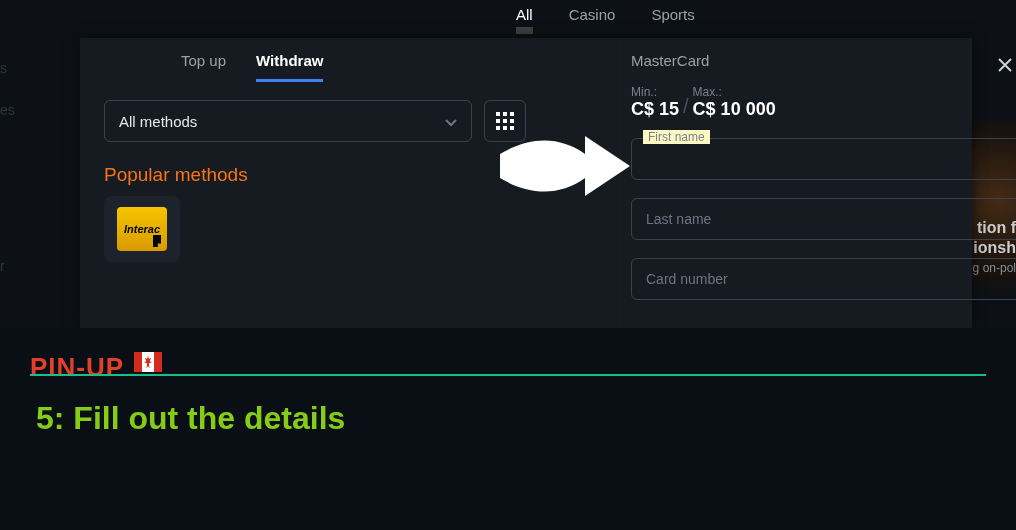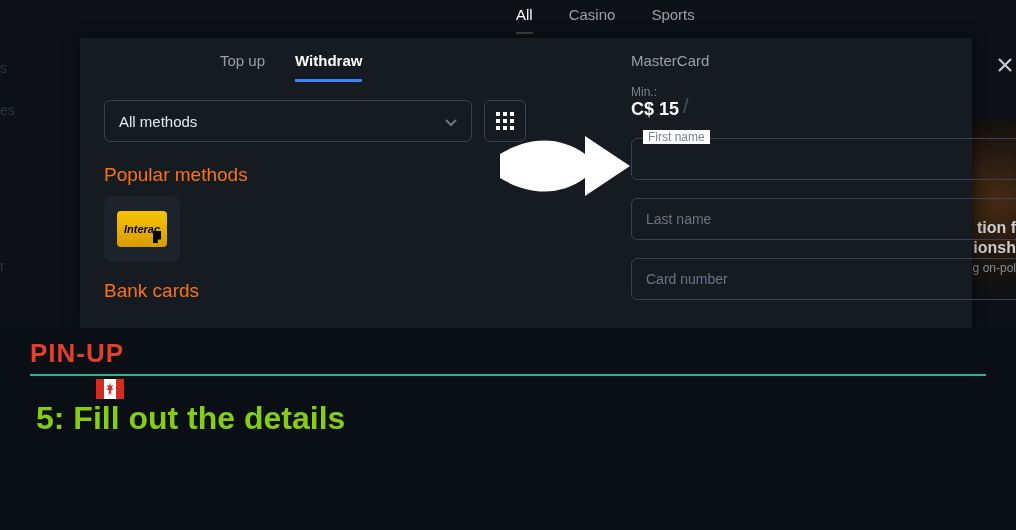--- a/index.html
+++ b/index.html
@@ -2,61 +2,61 @@
 <html><head>
 <meta charset="utf-8">
 <style>
   * { box-sizing: border-box; margin: 0; padding: 0; }
   html, body { width: 1016px; height: 530px; overflow: hidden; font-family: Arial, Helvetica, sans-serif; background: #0d1117; }
   .stage { position: relative; width: 1016px; height: 530px; background: #0d1117; }
 
   
   .topnav { position: absolute; top: 6px; left: 0; right: 0; height: 28px; display: flex; gap: 36px; padding-left: 516px; color: #9aa0a8; font-size: 15px; }
   .topnav .tab { cursor: pointer; padding-bottom: 6px; }
-  .topnav .tab.active { color: #fff; border-bottom: 2px solid #404040; }
+  .topnav .tab.active { color: #fff; border-bottom: 7px solid #404040; }
 
   
   .modal { position: absolute; left: 80px; top: 38px; width: 892px; height: 290px; background: #161b22; box-shadow: 0 0 12px rgba(0,0,0,.6); }
 
   
   .leftcol { position: absolute; left: 0; top: 0; width: 500px; height: 100%; padding: 14px 18px 0 24px; }
-  .leftcol .subtabs { display: flex; gap: 30px; color: #9aa0a8; font-size: 15px; margin-left: 116px; }
+  .leftcol .subtabs { display: flex; gap: 30px; color: #9aa0a8; font-size: 15px; margin-left: 77px; }
   .leftcol .subtabs .st { padding-bottom: 10px; cursor: pointer; }
   .leftcol .subtabs .st.active { color: #fff; font-weight: bold; border-bottom: 3px solid #3b82f6; }
 
   .method-row { display: flex; gap: 12px; margin-top: 18px; }
   .method-select { flex: 0 0 368px; height: 42px; border: 1px solid #3a4150; border-radius: 6px; background: transparent; color: #e6e8eb; font-size: 15px; padding: 0 14px; display:flex; align-items:center; justify-content:space-between; cursor:pointer; }
   .method-select .chev { color:#6d7482; }
   .grid-btn { width: 42px; height: 42px; border: 1px solid #3a4150; border-radius:6px; display:flex; align-items:center; justify-content:center; cursor:pointer; }
   .grid-btn svg { display:block; }
 
   .sec-label { color:#f97316; font-size:19px; margin-top:22px; }
   .pm-tile { margin-top:10px; width:76px; height:66px; border-radius:8px; background:#1d232d; display:flex; align-items:center; justify-content:center; cursor:pointer; }
-  .interac { width:50px; height:36px; background:linear-gradient(180deg,#f6c400 0%,#d89a00 100%); border-radius:4px; display:flex; align-items:center; justify-content:center; font-weight:bold; font-style:italic; font-size:11px; color:#000; position:relative; }
+  .interac { width:50px; height:44px; background:linear-gradient(180deg,#f6c400 0%,#d89a00 100%); border-radius:4px; display:flex; align-items:center; justify-content:center; font-weight:bold; font-style:italic; font-size:11px; color:#000; position:relative; }
   .interac::after { content:''; position:absolute; bottom:4px; right:6px; width:8px; height:12px; background:#000; clip-path: polygon(0 0, 100% 0, 100% 70%, 60% 70%, 60% 100%, 0 100%, 0 0); }
 
   
   .rightcol { position:absolute; left:540px; top:0; width:410px; height:100%; padding:14px 24px 0 10px; border-left:1px solid rgba(255,255,255,0.02);}
   .rightcol .rtitle { color:#9aa0a8; font-size:15px; }
   .close-x { position:absolute; right:18px; top:18px; color:#cdd1d8; cursor:pointer; font-size:18px; }
   .limits { display:flex; align-items:flex-end; margin-top:16px; }
   .limits .lbl { color:#7a828e; font-size:12px; }
   .limits .val { color:#ffffff; font-size:18px; font-weight:bold;text-align:center; }
   .slash { color:#4a515e; font-size:20px; margin:0 4px 2px; }
   .field { margin-top:18px; position:relative; }
   .field input { width:398px; height:42px; background:transparent; border:1px solid #3a4150; border-radius:6px; color:#e6e8eb; padding:0 14px; font-size:14px; }
   .field input::placeholder { color:#6d7482; }
-  .field .float-lbl { position:absolute; top:-8px; left:12px; background:#ffffff; padding:0 5px; color:#7a828e; font-size:12px; }
+  .field .float-lbl { position:absolute; top:-8px; left:12px; background:#fef9c3; padding:0 5px; color:#7a828e; font-size:12px; }
 
   
   .arrow { position:absolute; left:490px; top:126px; fill:#fff; pointer-events:none; }
 
   
   .bottom { position:absolute; left:0; top:328px; width:1016px; height:202px; background:#0a0f15; }
-  .brand { position:absolute; left:30px; top:10px; display:flex; align-items:flex-end; gap:10px;flex-direction:column; }
+  .brand { position:absolute; left:30px; top:24px; display:flex; align-items:flex-start; gap:10px; }
   .brand .logo { color:#e2402a; font-weight:900; font-size:26px; letter-spacing:1px; font-family: Arial Black, Arial, sans-serif; }
   .brand .flag { width:28px; height:20px; position:relative; display:inline-block; }
   .brand .flag::before, .brand .flag::after { content:''; position:absolute; top:0; bottom:0; width:8px; background:#d52b1e; }
   .brand .flag::before { left:0; } .brand .flag::after { right:0; }
   .brand .flag .mid { position:absolute; left:8px; right:8px; top:0; bottom:0; background:#fff; }
   .brand .flag .leaf { position:absolute; left:10px; top:3px; width:8px; height:14px; }
   .rule { position:absolute; left:30px; top:46px; right:30px; height:2px; background:#17c08b; }
   .step-txt { position:absolute; left:36px; top:72px; color:#84cc16; font-size:32px; font-weight:800; }
 
   
@@ -126,37 +126,40 @@
               <rect x="14" y="14" width="4" height="4"></rect>
           </svg>
         </div>
       </div>
 
       <div class="sec-label">Popular methods</div>
       <div class="pm-tile">
         <div class="interac">Interac</div>
       </div>
 
-      <div class="sec-label" style="margin-top:18px">Bank cards</div>
     </div>
 
     <div class="rightcol">
       <div class="rtitle">MasterCard</div>
       <div class="close-x">
         <svg width="14" height="14" viewBox="0 0 14 14">
             <path d="M1 1l12 12M13 1L1 13" stroke="#cdd1d8" stroke-width="2"></path>
           </svg>
       </div>
 
       <div class="limits">
         <div>
           <div class="lbl">Min.:</div>
           <div class="val">C$ 15</div>
         </div>
         <div class="slash">/</div>
+        <div>
+          <div class="lbl">Max.:</div>
+          <div class="val">C$ 10 000</div>
+        </div>
       </div>
 
       <div class="field">
         <span class="float-lbl">First name</span>
         <input type="text" style="">
       </div>
       <div class="field">
         <input type="text" placeholder="Last name" style="">
       </div>
       <div class="field">

